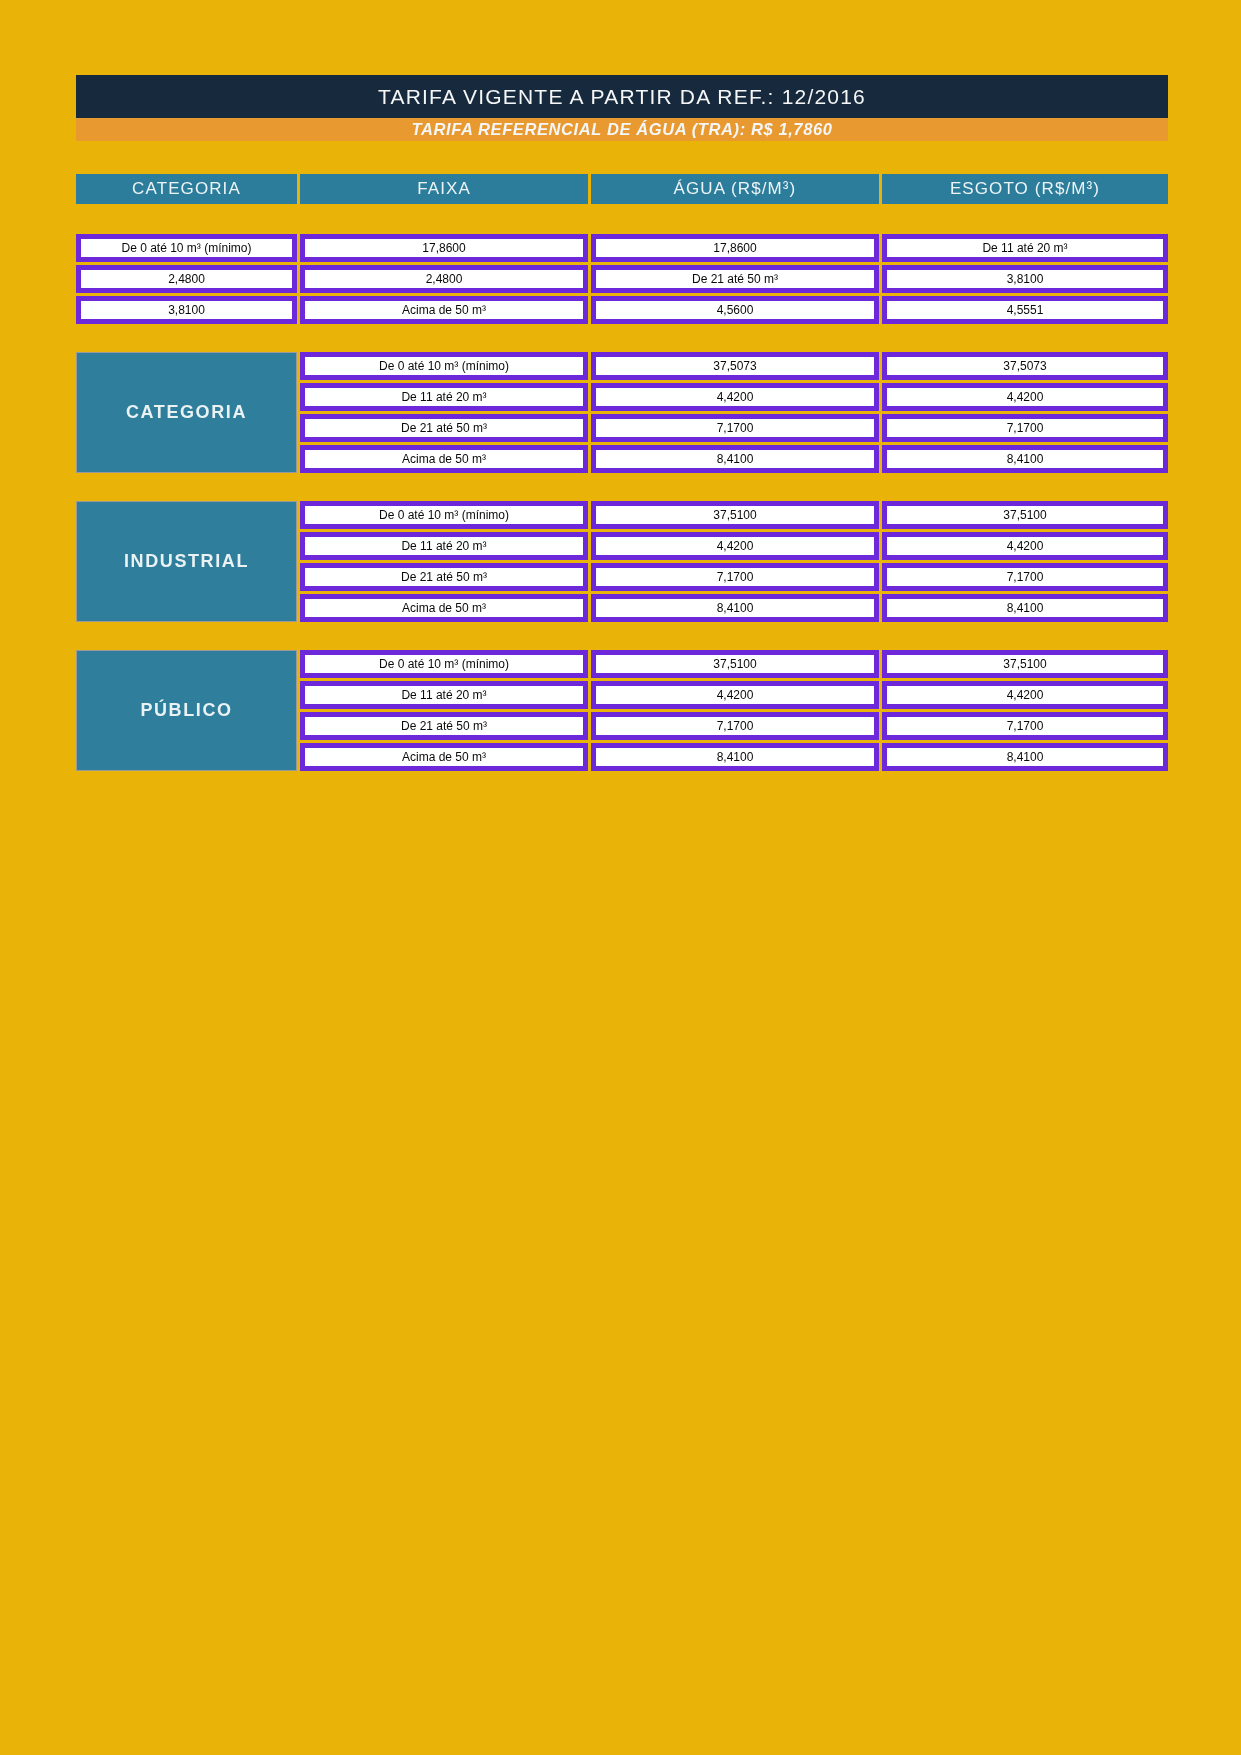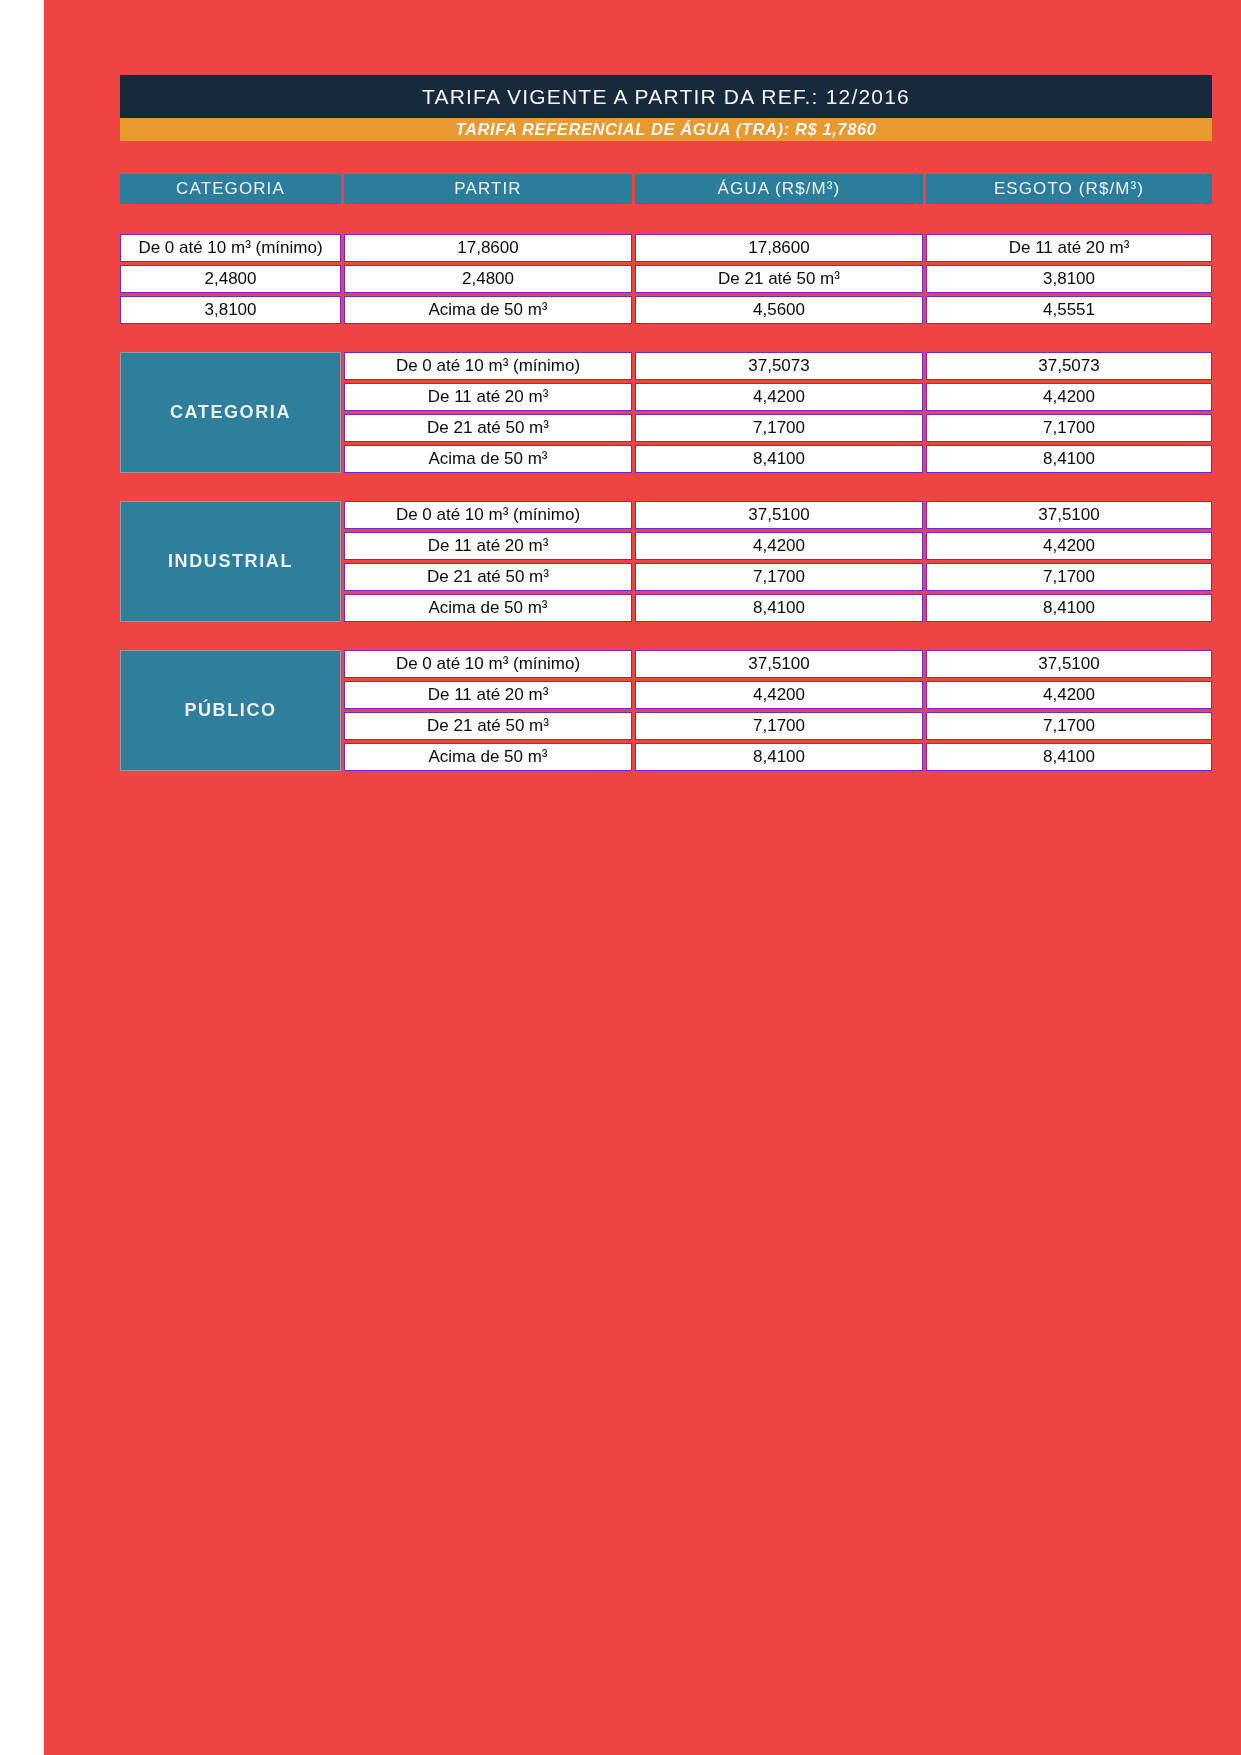--- a/index.html
+++ b/index.html
@@ -3,21 +3,21 @@
 <meta charset="utf-8">
 <style>
   * { margin: 0; padding: 0; box-sizing: border-box; }
   html, body { background: #ffffff; }
   body {
     width: 1241px; height: 1755px;
     font-family: "Liberation Sans", sans-serif;
     position: relative;
     overflow: hidden;
   }
-  .sheet { position: absolute; inset: 0; background: #ef4444; margin-left: 44px; }
+  .sheet { position: absolute; inset: 0; background: #eab308; }
   .content { position: absolute; left: 76px; top: 75px; width: 1092px; }
 
   .bar {
     width: 100%;
     display: flex; align-items: center; justify-content: center;
     color: #f4f6f7; text-align: center;
   }
   .bar.navy {
     height: 43px; background: #17293c;
     font-size: 21px; letter-spacing: 1.2px; font-weight: 400;
@@ -44,42 +44,42 @@
   .block.first { margin-top: 30px; }
 
   .cat-cell {
     grid-column: 1; grid-row: 1 / span 4;
     background: #2e7e9c; border: 1px solid #9a9a9a;
     color: #eaf2f4;
     display: flex; align-items: center; justify-content: center;
     font-size: 18px; font-weight: 700; letter-spacing: 1.6px;
   }
   .cell {
-    background: #ffffff; border: 1px solid #6d28d9;
+    background: #ffffff; border: 5px solid #6d28d9;
     display: flex; align-items: center; justify-content: center;
-    font-size: 17px; color: #0a0a0a; white-space: nowrap;
+    font-size: 12px; color: #0a0a0a; white-space: nowrap;
   }
 </style>
 </head>
 <body>
 
 <div class="sheet">
   <div class="content">
 
     <div class="bar navy">
       <span>TARIFA VIGENTE A PARTIR DA REF.: 12/2016</span>
     </div>
 
     <div class="bar orange">
       <span>TARIFA REFERENCIAL DE ÁGUA (TRA): R$ 1,7860</span>
     </div>
 
     <div class="grid4 table-header">
       <div class="hcell">CATEGORIA</div>
-      <div class="hcell">PARTIR</div>
+      <div class="hcell">FAIXA</div>
       <div class="hcell">ÁGUA (R$/M³)</div>
       <div class="hcell">ESGOTO (R$/M³)</div>
     </div>
 
     <div id="blocks">
         <div class="grid4 block first">
           <div class="cell">De 0 até 10 m³ (mínimo)</div>
           <div class="cell">17,8600</div>
           <div class="cell">17,8600</div>
           <div class="cell">De 11 até 20 m³</div>

